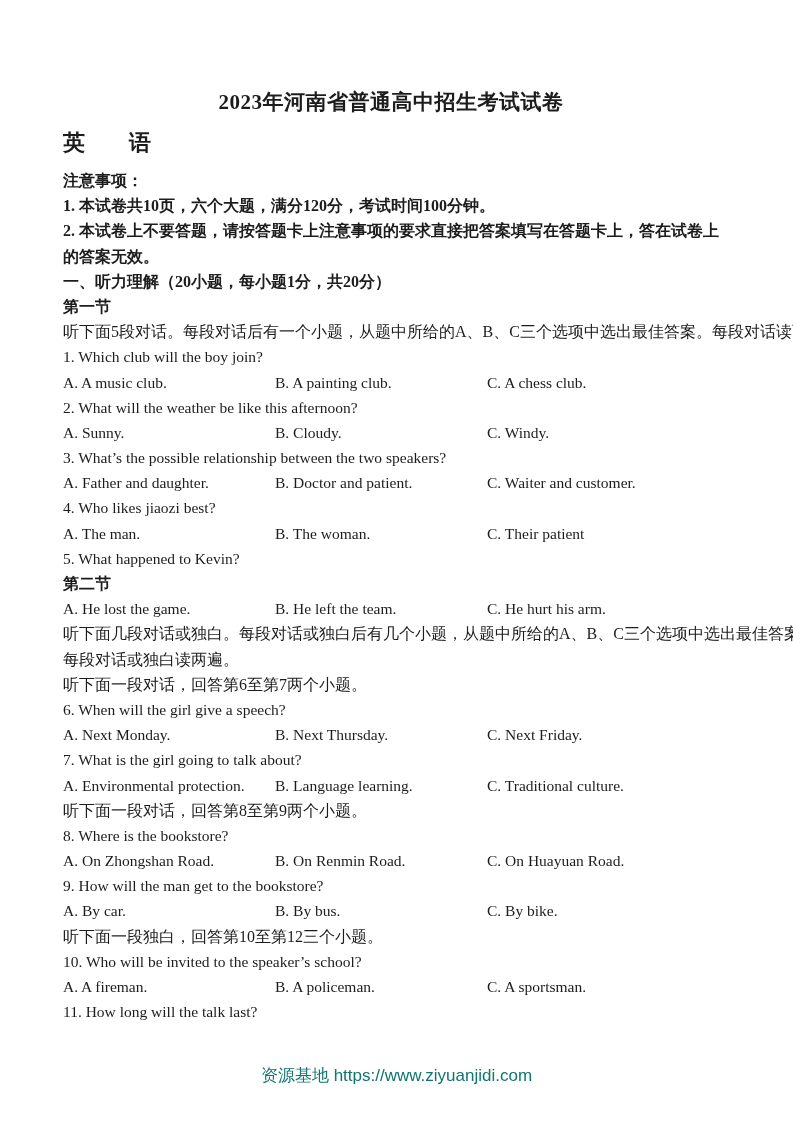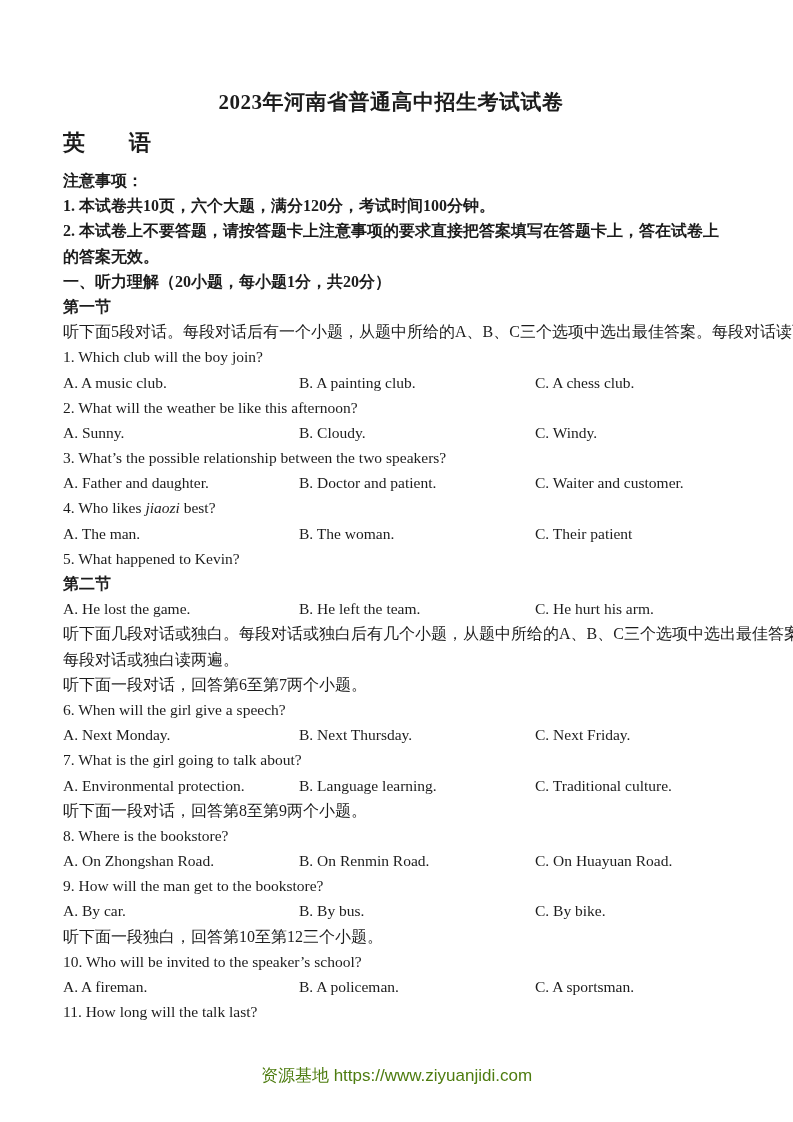--- a/index.html
+++ b/index.html
@@ -46,42 +46,40 @@
     white-space: nowrap;
   }
   .line.cjk {
     font-size: 16px;
   }
   .line.bold {
     font-weight: bold;
   }
   .options {
     display: flex;
-    gap: 24px;
   }
   .opt-a, .opt-b {
     display: inline-block;
     width: 212px;
   }
   .opt-c {
     flex: 1;
   }
   .italic {
-    font-style: italic;
     margin-top: 28px;
   }
   .footer {
     position: absolute;
     left: 0;
     right: 0;
     top: 1064px;
     text-align: center;
     font-family: "Liberation Sans", "DejaVu Sans", sans-serif;
     font-size: 17px;
-    color: #4d7c0f;
+    color: #0f766e;
     white-space: nowrap;
   }
 </style>
 </head>
 <body>
 
 <div class="page">
 
   <div class="doc-title">2023年河南省普通高中招生考试试卷</div>
   <div class="doc-subject">英　　语</div>

